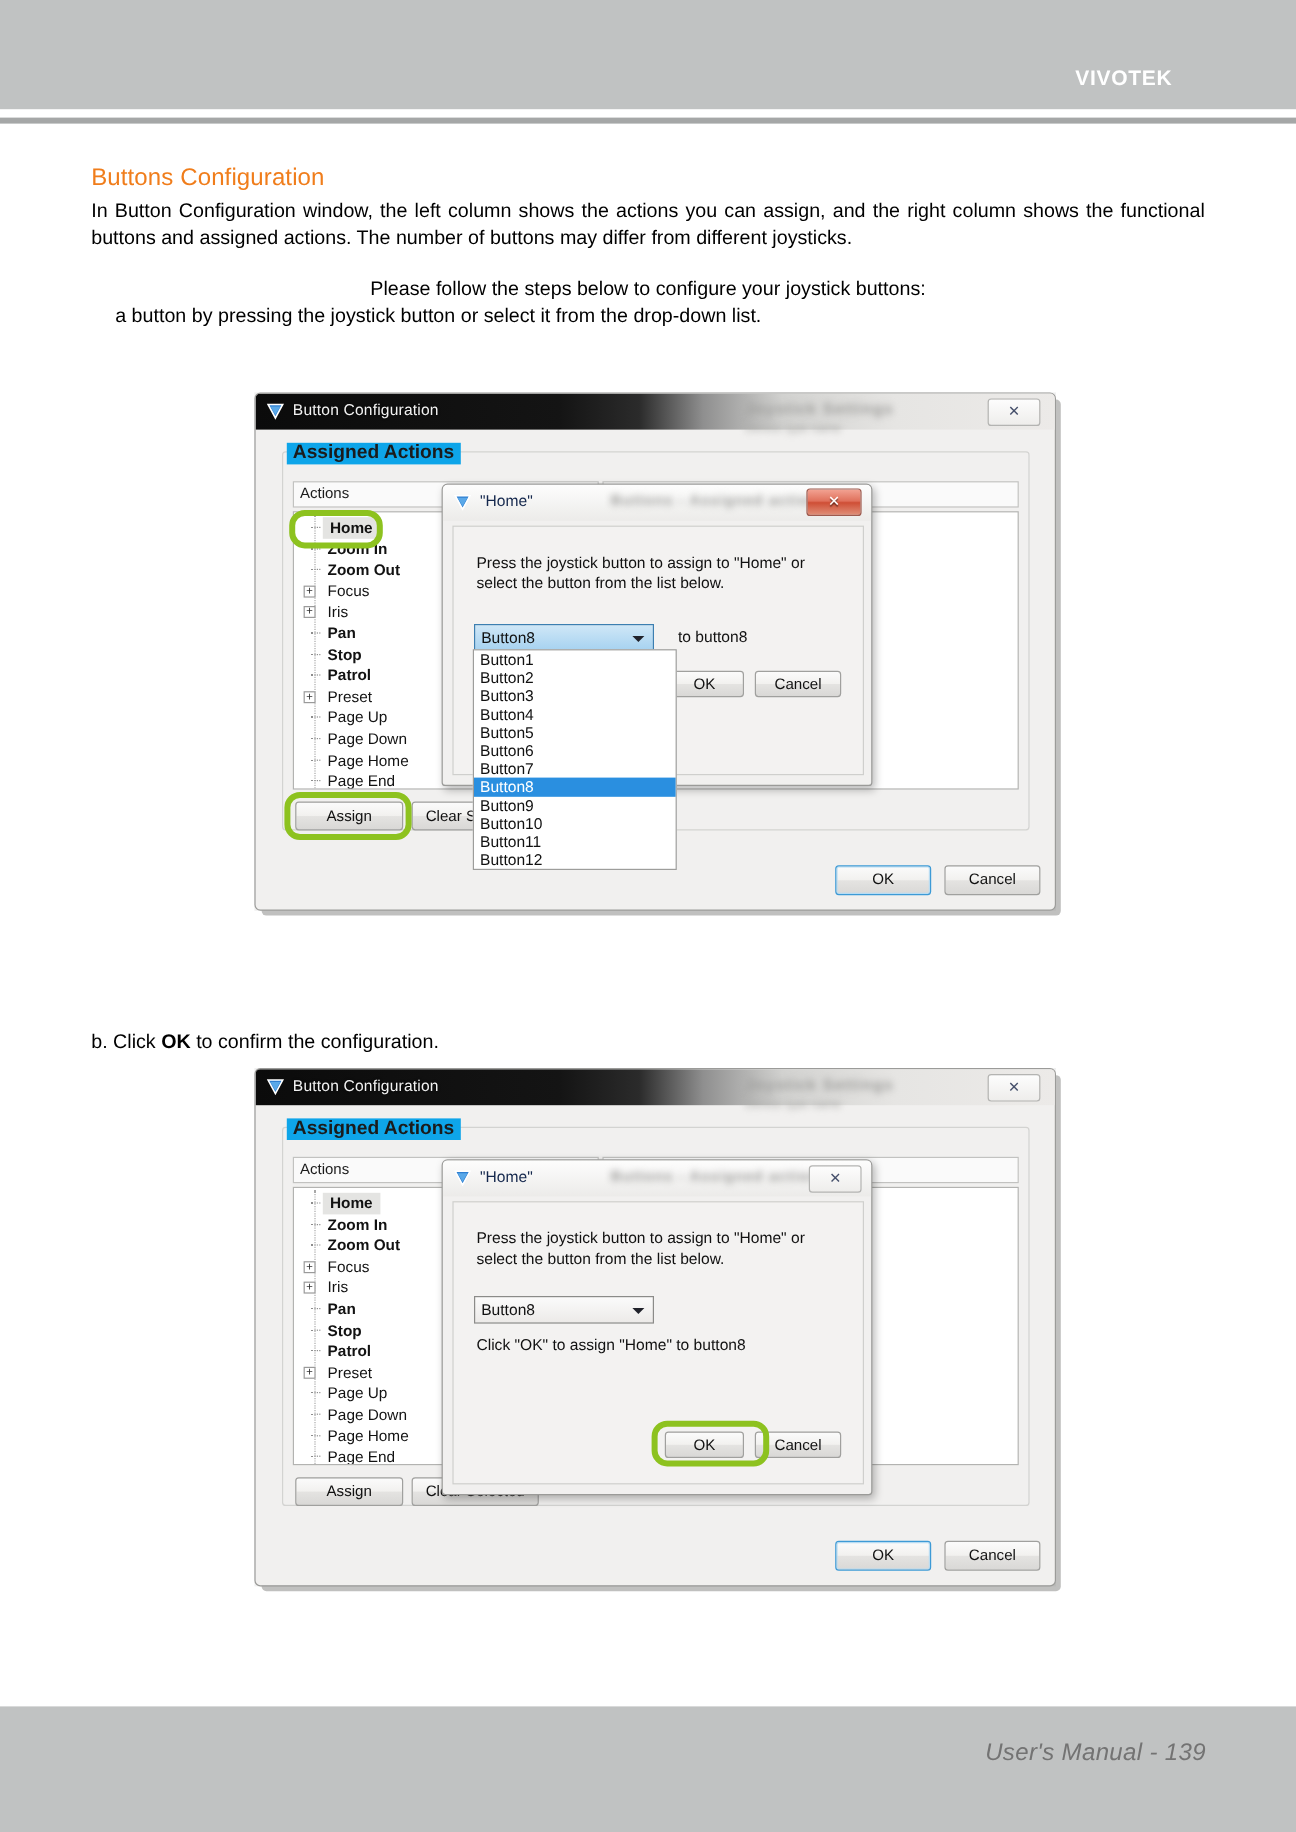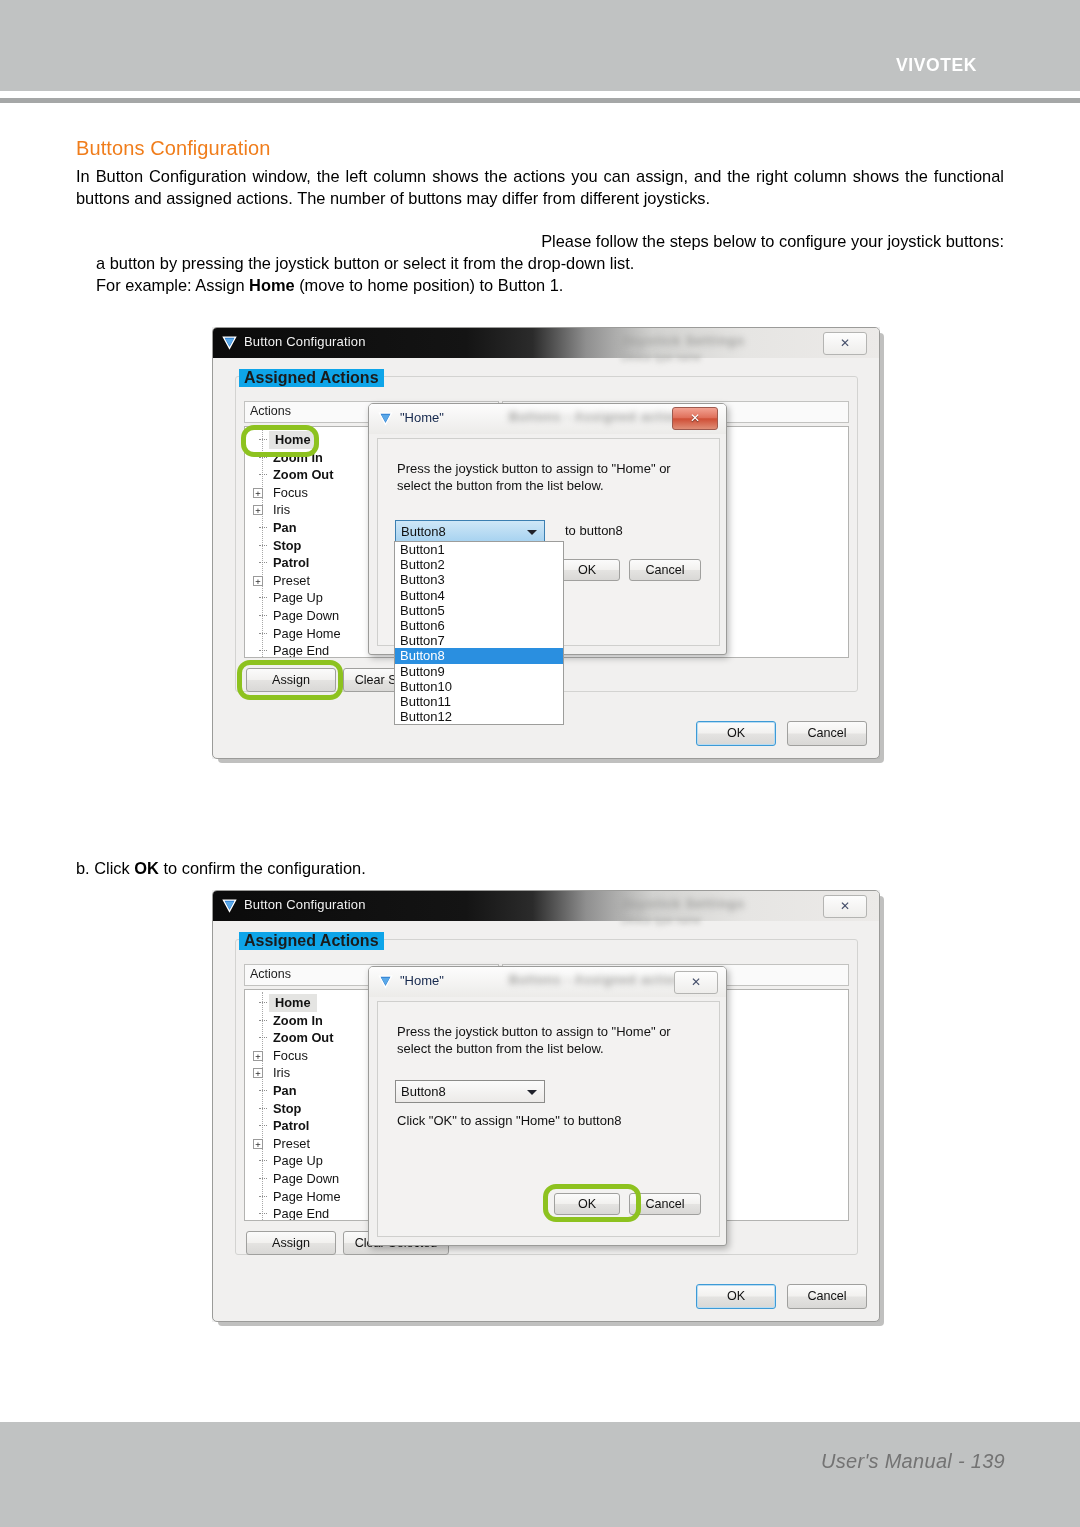--- a/index.html
+++ b/index.html
@@ -70,21 +70,21 @@
   .para {
     position: absolute;
     left: 76px;
     width: 928px;
     font-size: 16.4px;
     line-height: 21.5px;
     text-align: justify;
     color: #000;
   }
   .para.p1 { top: 166px; }
-  .para.nojust { text-align: right; }
+  .para.nojust { text-align: center; }
   .para.p2 { top: 231px; }
   .step {
     position: absolute;
     left: 76px;
     width: 928px;
     font-size: 16.4px;
     line-height: 21.5px;
     color: #000;
   }
   .step.a { top: 253px; }
@@ -379,21 +379,20 @@
 <div class="content">
 
   <div class="sec-title">Buttons Configuration</div>
 
   <div class="para p1 j">In Button Configuration window, the left column shows the actions you can assign, and the right column shows the functional buttons and assigned actions. The number of buttons may differ from different joysticks.</div>
 
   <div class="para p2 nojust">Please follow the steps below to configure your joystick buttons:</div>
 
   <div class="step a">
     <div class="step-line2">a button by pressing the joystick button or select it from the drop-down list.</div>
-    <div class="step-line3"><span>For example: Assign </span><b>Home</b><span> (move to home position) to Button 1.</span></div>
   </div>
 
   <div class="step b">
     <div><span>b.</span> <span>Click </span><b>OK</b><span> to confirm the configuration.</span></div>
   </div>
 </div>
 
 <div class="shot" id="fig1" style="left:212px; top:327px; width:668px; height:432px;">
   <div class="outer-shadow"></div>
 

